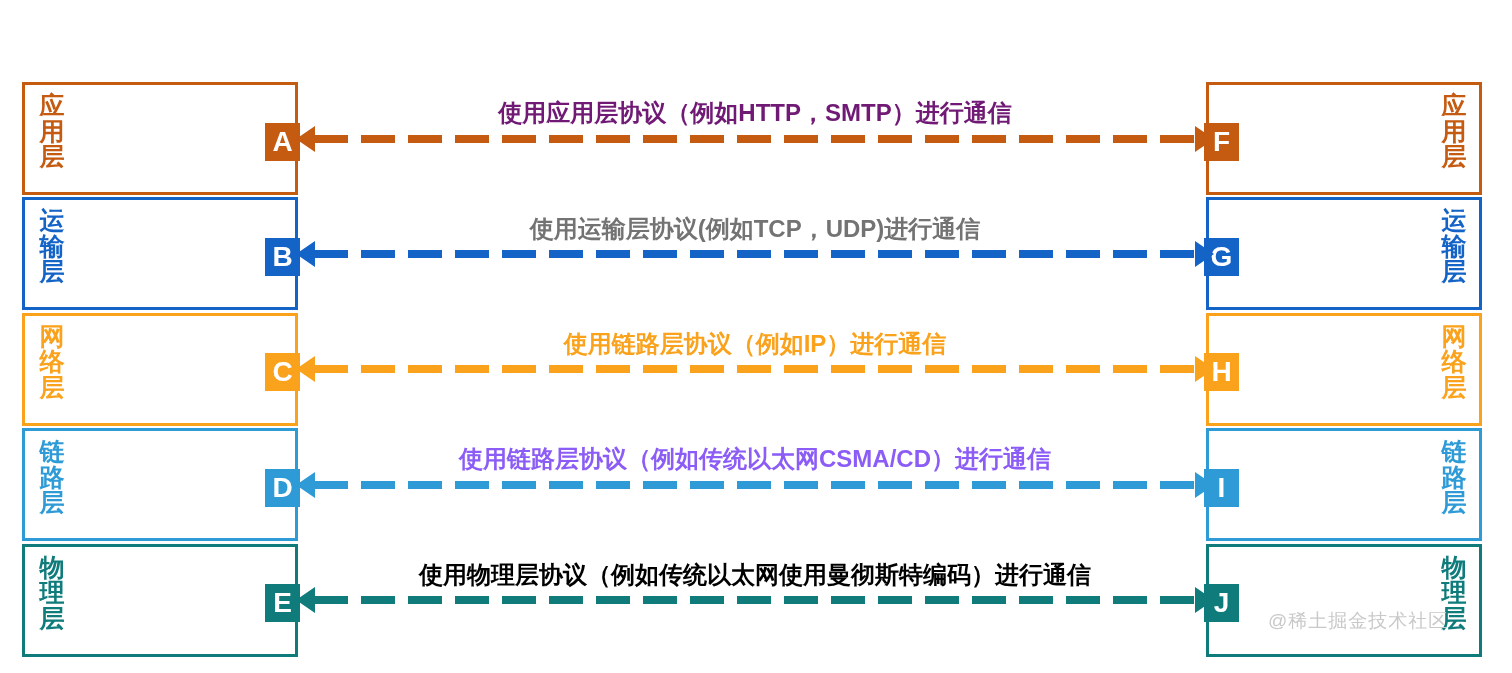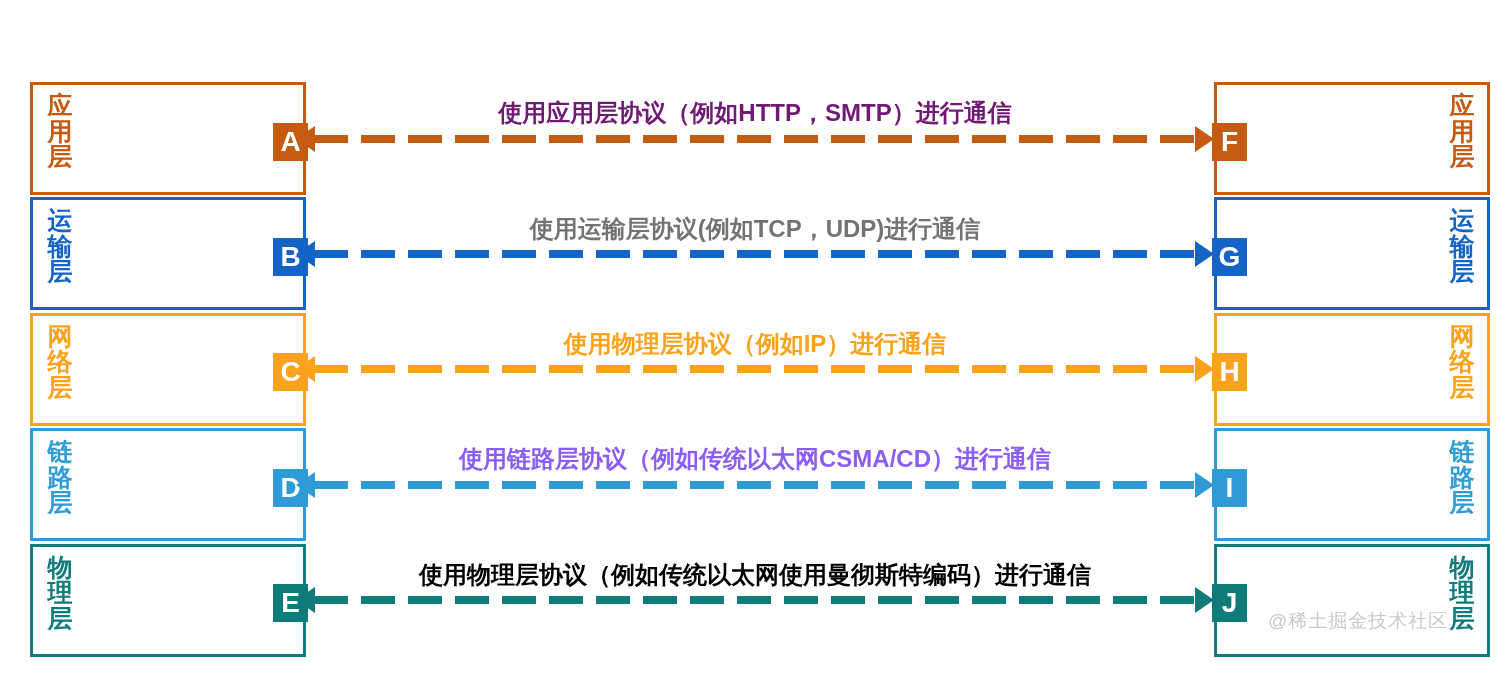--- a/index.html
+++ b/index.html
@@ -23,21 +23,21 @@
     position: absolute;
     top: 82px;
     width: 276px;
     height: 577px;
   }
   .stack.left  { left: 22px; }
   .stack.right { left: 1206px; }
 
   .layer-box {
     position: absolute;
-    left: 8px;
+    left: 0;
     width: 100%;
     box-sizing: border-box;
     background: #ffffff;
     border-style: solid;
     border-width: 3px;
   }
 
   .layer-label {
     position: absolute;
     top: 8px;
@@ -180,21 +180,21 @@
         <div class="head left"></div>
         <div class="head right"></div>
       </div>
       <div class="conn" style="top: 253.9px; color: rgb(20, 99, 198);">
         <div class="caption" style="color: #737373;">使用运输层协议(例如TCP，UDP)进行通信</div>
         <div class="dash"></div>
         <div class="head left"></div>
         <div class="head right"></div>
       </div>
       <div class="conn" style="top: 369.3px; color: rgb(250, 162, 27);">
-        <div class="caption" style="color: rgb(250, 162, 27);">使用物理层协议（例如IP）进行通信</div>
+        <div class="caption" style="color: rgb(250, 162, 27);">使用链路层协议（例如IP）进行通信</div>
         <div class="dash"></div>
         <div class="head left"></div>
         <div class="head right"></div>
       </div>
       <div class="conn" style="top: 484.7px; color: rgb(46, 155, 214);">
         <div class="caption" style="color: #8b5cf6;">使用链路层协议（例如传统以太网CSMA/CD）进行通信</div>
         <div class="dash"></div>
         <div class="head left"></div>
         <div class="head right"></div>
       </div>

